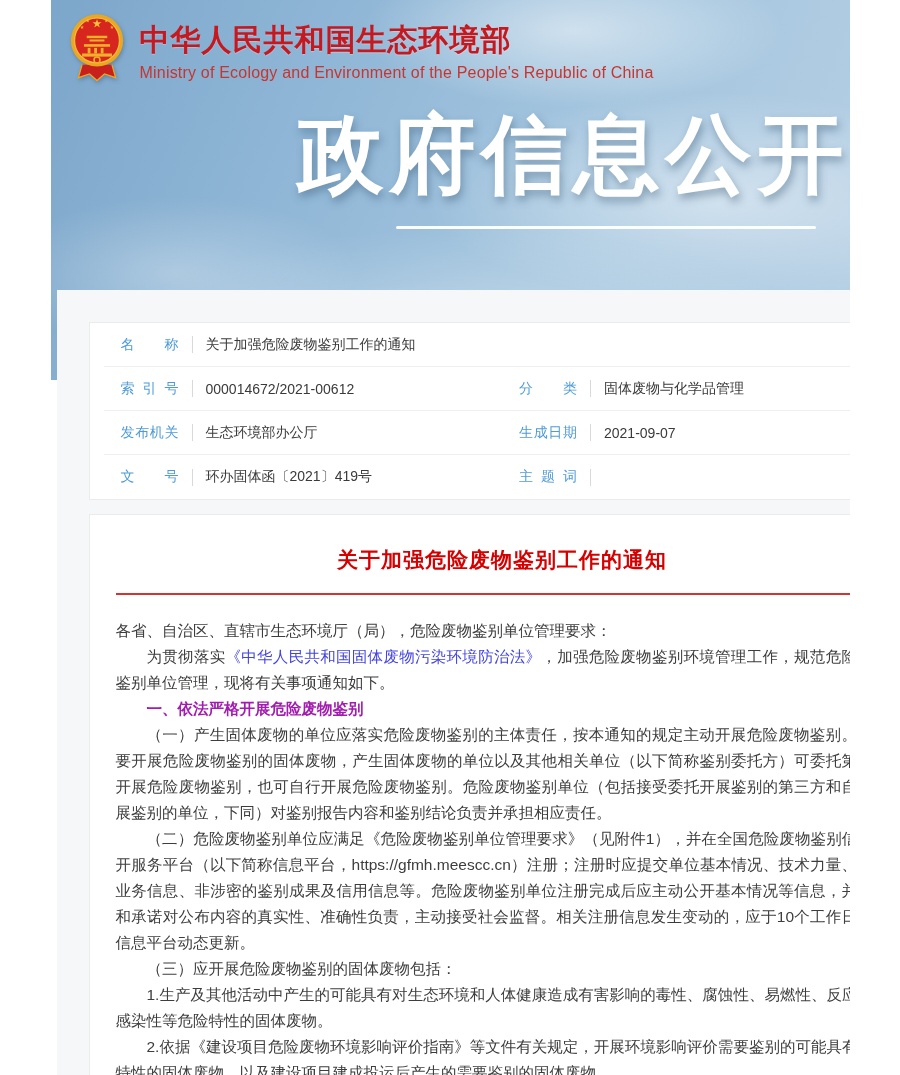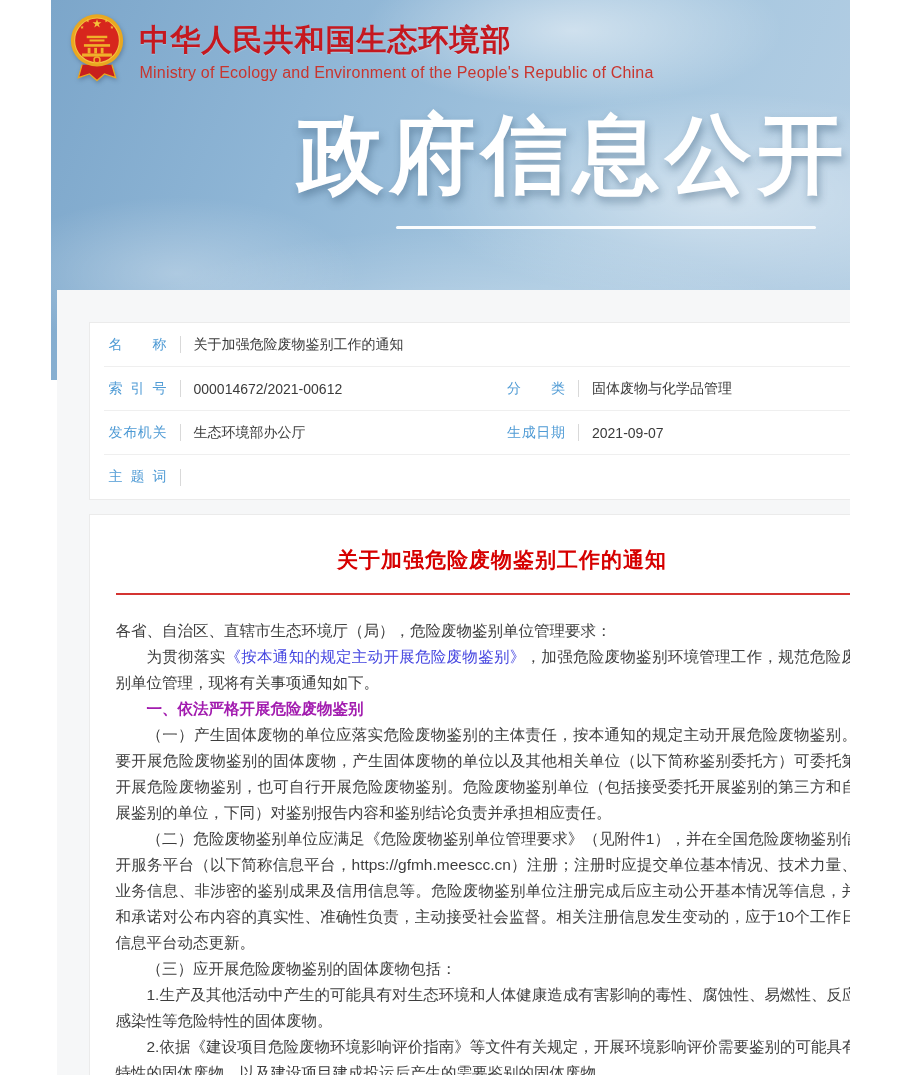--- a/index.html
+++ b/index.html
@@ -36,21 +36,21 @@
   
   .main-panel { position:absolute; top:290px; left:6px; width:888px; height:785px; background:#f6f7f8; }
   .card { background:#ffffff; border:1px solid #ebebeb; }
 
   
   .meta-card { position:absolute; top:32px; left:32px; width:827px; }
   .meta-row { display:flex; height:44px; align-items:center; margin:0 14px; border-bottom:1px solid #efefef; }
   .meta-row:last-child { border-bottom:none; }
   .meta-cell { display:flex; align-items:center; width:50%; height:100%; }
   .meta-cell.wide { width:100%; }
-  .meta-label { width:58px; margin-left:5px; flex:none; color:#4f9bd5; font-size:14px; text-align:justify; text-align-last:justify; }
+  .meta-label { width:58px; margin-left:17px; flex:none; color:#4f9bd5; font-size:14px; text-align:justify; text-align-last:justify; }
   .meta-sep { width:1px; height:17px; background:#d9d9d9; margin:0 13px; flex:none; }
   .meta-value { font-size:14px; color:#3a3a3a; white-space:nowrap; }
 
   
   .article-card { position:absolute; top:224px; left:32px; width:827px; height:600px; padding:30px 26px 0 26px; }
   .article-title { text-align:center; font-size:21px; line-height:30px; font-weight:bold; color:#d60000; letter-spacing:1px; }
   .red-rule { height:2px; background:#d43431; margin-top:18px; }
   .article-body { margin-top:23px; font-size:15.5px; line-height:26px; color:#3d3d3d; text-align:justify; }
   .article-body p { margin:0; }
   .p-indent { text-indent:2em; }
@@ -131,33 +131,38 @@
           <span class="meta-value">生态环境部办公厅</span>
         </div>
         <div class="meta-cell">
           <span class="meta-label">生成日期</span>
           <span class="meta-sep"></span>
           <span class="meta-value">2021-09-07</span>
         </div>
       </div>
       <div class="meta-row">
         <div class="meta-cell">
+          <span class="meta-label">文号</span>
+          <span class="meta-sep"></span>
+          <span class="meta-value">环办固体函〔2021〕419号</span>
+        </div>
+        <div class="meta-cell">
           <span class="meta-label">主题词</span>
           <span class="meta-sep"></span>
           <span class="meta-value"></span>
         </div>
       </div>
     </div>
 
     <div class="article-card card">
       <div class="article-title">关于加强危险废物鉴别工作的通知</div>
       <div class="red-rule"></div>
       <div class="article-body">
         <p>各省、自治区、直辖市生态环境厅（局），危险废物鉴别单位管理要求：</p>
-        <p class="p-indent"><span>为贯彻落实</span><span class="law-link">《按本通知的规定主动开展危险废物鉴别》</span><span>，加强危险废物鉴别环境管理工作，规范危险废物鉴别单位管理，现将有关事项通知如下。</span></p>
+        <p class="p-indent"><span>为贯彻落实</span><span class="law-link">《中华人民共和国固体废物污染环境防治法》</span><span>，加强危险废物鉴别环境管理工作，规范危险废物鉴别单位管理，现将有关事项通知如下。</span></p>
         <p class="section-heading">一、依法严格开展危险废物鉴别</p>
         <p class="p-indent">（一）产生固体废物的单位应落实危险废物鉴别的主体责任，按本通知的规定主动开展危险废物鉴别。对需要开展危险废物鉴别的固体废物，产生固体废物的单位以及其他相关单位（以下简称鉴别委托方）可委托第三方开展危险废物鉴别，也可自行开展危险废物鉴别。危险废物鉴别单位（包括接受委托开展鉴别的第三方和自行开展鉴别的单位，下同）对鉴别报告内容和鉴别结论负责并承担相应责任。</p>
         <p class="p-indent">（二）危险废物鉴别单位应满足《危险废物鉴别单位管理要求》（见附件1），并在全国危险废物鉴别信息公开服务平台（以下简称信息平台，https://gfmh.meescc.cn）注册；注册时应提交单位基本情况、技术力量、开展业务信息、非涉密的鉴别成果及信用信息等。危险废物鉴别单位注册完成后应主动公开基本情况等信息，并声明和承诺对公布内容的真实性、准确性负责，主动接受社会监督。相关注册信息发生变动的，应于10个工作日内在信息平台动态更新。</p>
         <p class="p-indent">（三）应开展危险废物鉴别的固体废物包括：</p>
         <p class="p-indent">1.生产及其他活动中产生的可能具有对生态环境和人体健康造成有害影响的毒性、腐蚀性、易燃性、反应性或感染性等危险特性的固体废物。</p>
         <p class="p-indent">2.依据《建设项目危险废物环境影响评价指南》等文件有关规定，开展环境影响评价需要鉴别的可能具有危险特性的固体废物，以及建设项目建成投运后产生的需要鉴别的固体废物。</p>
       </div>
     </div>
 
   </div>

